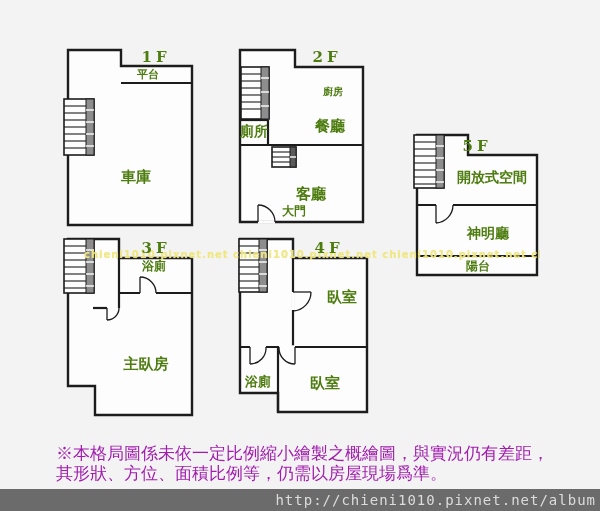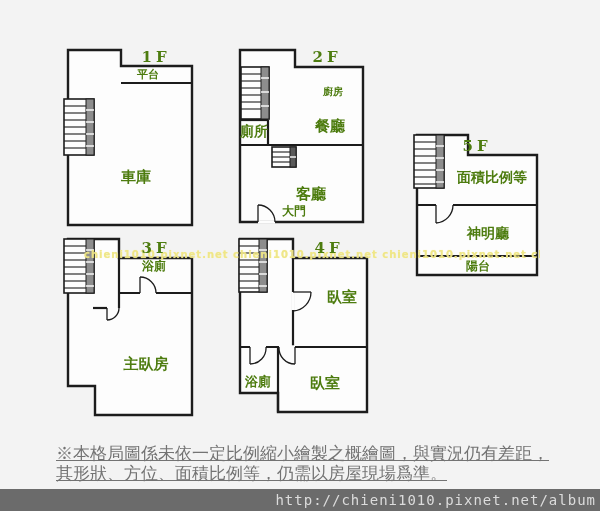--- a/index.html
+++ b/index.html
@@ -22,21 +22,21 @@
   .lbl { position:absolute; transform:translate(-50%,-50%); font-weight:bold; color:#4d7c0f;
          white-space:nowrap; font-family:"DejaVu Serif","Liberation Serif",serif; }
   .floor-lbl { font-size:15px; letter-spacing:4px; }
 
   .watermark { position:absolute; left:84px; top:249px; width:456px; height:13px;
                overflow:hidden; white-space:nowrap; font-family:"DejaVu Sans","Liberation Sans",sans-serif;
                font-size:10px; font-weight:bold; color:#efe683; opacity:.95; letter-spacing:1px;
                text-shadow:0 0 1px #f4eda2; }
 
   .disclaimer { position:absolute; left:56px; top:443px; width:520px; font-size:17px;
-                line-height:20px; color:#737373; font-weight:normal;text-decoration:underline; }
+                line-height:20px; color:#a21caf; font-weight:normal; }
 
   .footer { position:absolute; left:0; bottom:0; width:600px; height:22px; background:#6b6b6b; }
   .footer-url { display:block; height:22px; line-height:22px; text-align:right; padding-right:4px;
                 font-family:"DejaVu Sans Mono","Liberation Mono",monospace; font-size:14px;
                 color:#dcdcdc; letter-spacing:1px; }
 </style>
 </head>
 <body>
 
 <div class="stage">
@@ -208,21 +208,21 @@
   <div class="lbl" style="left:311px;top:194px;font-size:15px;">客廳</div>
   <div class="lbl" style="left:294px;top:211px;font-size:12px;">大門</div>
 
   <div class="lbl" style="left:154px;top:266px;font-size:12px;">浴廁</div>
   <div class="lbl" style="left:146px;top:352px;font-size:15px;margin-top:12px;">主臥房</div>
 
   <div class="lbl" style="left:342px;top:297px;font-size:15px;">臥室</div>
   <div class="lbl" style="left:258px;top:382px;font-size:13px;">浴廁</div>
   <div class="lbl" style="left:325px;top:383px;font-size:15px;">臥室</div>
 
-  <div class="lbl" style="left:492px;top:178px;font-size:14px;">面積比例等</div>
+  <div class="lbl" style="left:492px;top:178px;font-size:14px;">開放式空間</div>
   <div class="lbl" style="left:488px;top:234px;font-size:14px;">神明廳</div>
   <div class="lbl" style="left:478px;top:266px;font-size:12px;">陽台</div>
 
   <div class="disclaimer">
     <div>※本格局圖係未依一定比例縮小繪製之概繪圖，與實況仍有差距，</div>
     <div>其形狀、方位、面積比例等，仍需以房屋現場爲準。</div>
   </div>
 
   <div class="footer">
     <span class="footer-url">http://chieni1010.pixnet.net/album</span>

